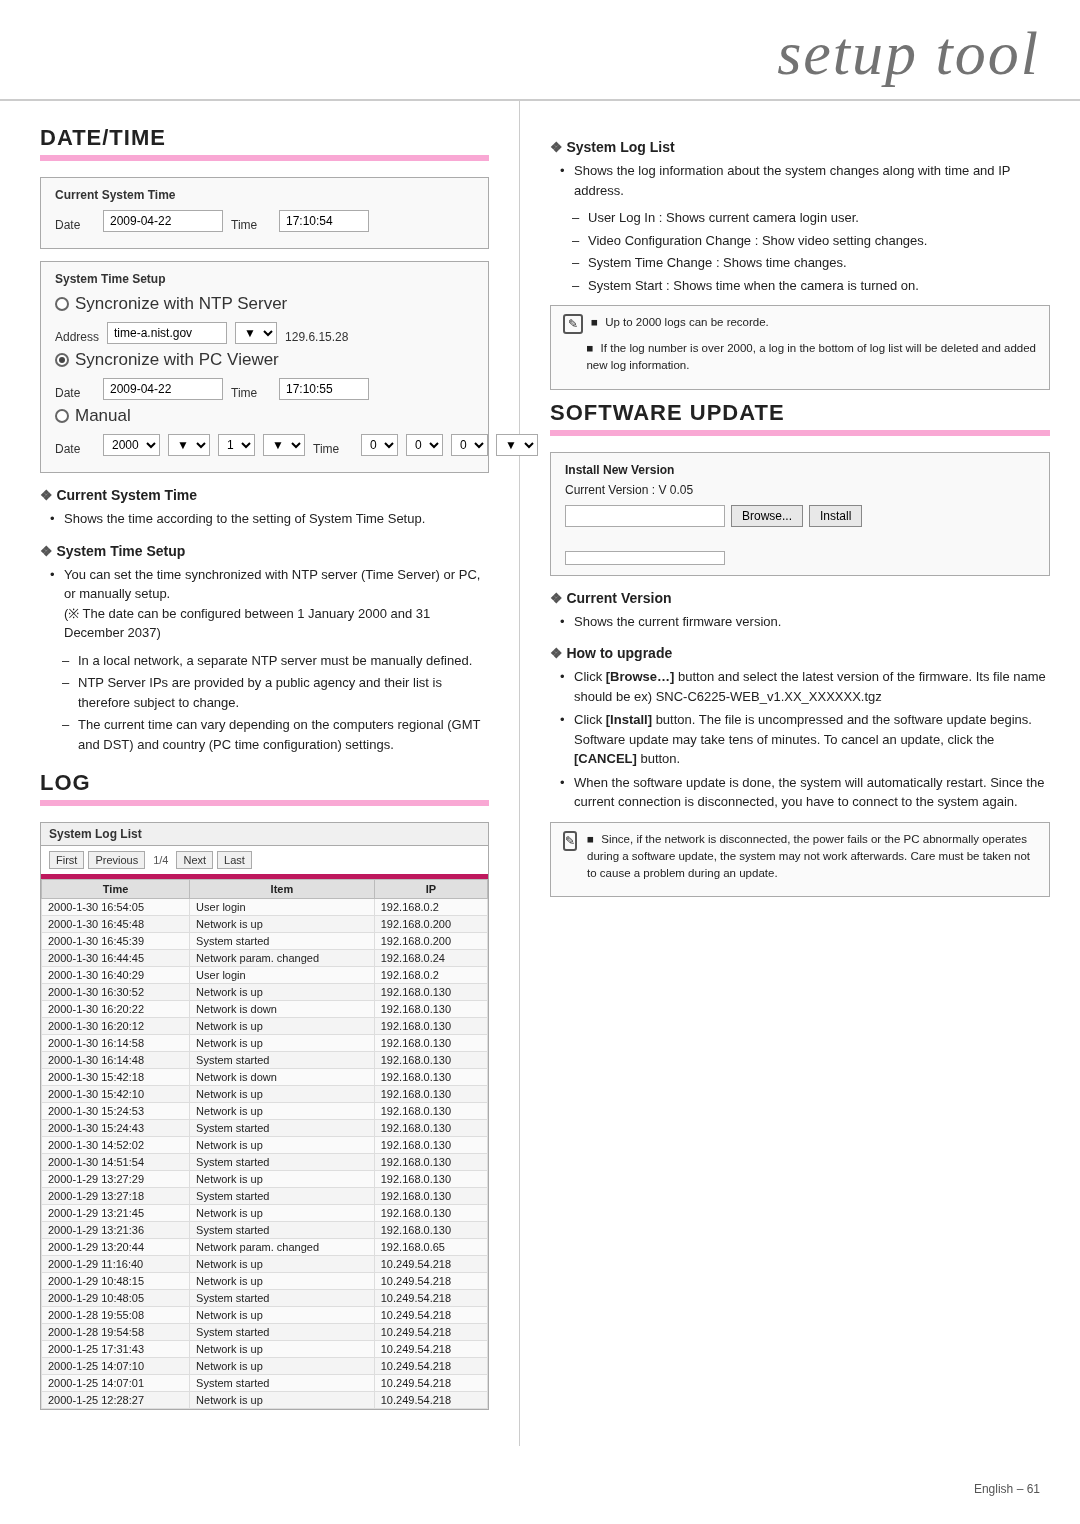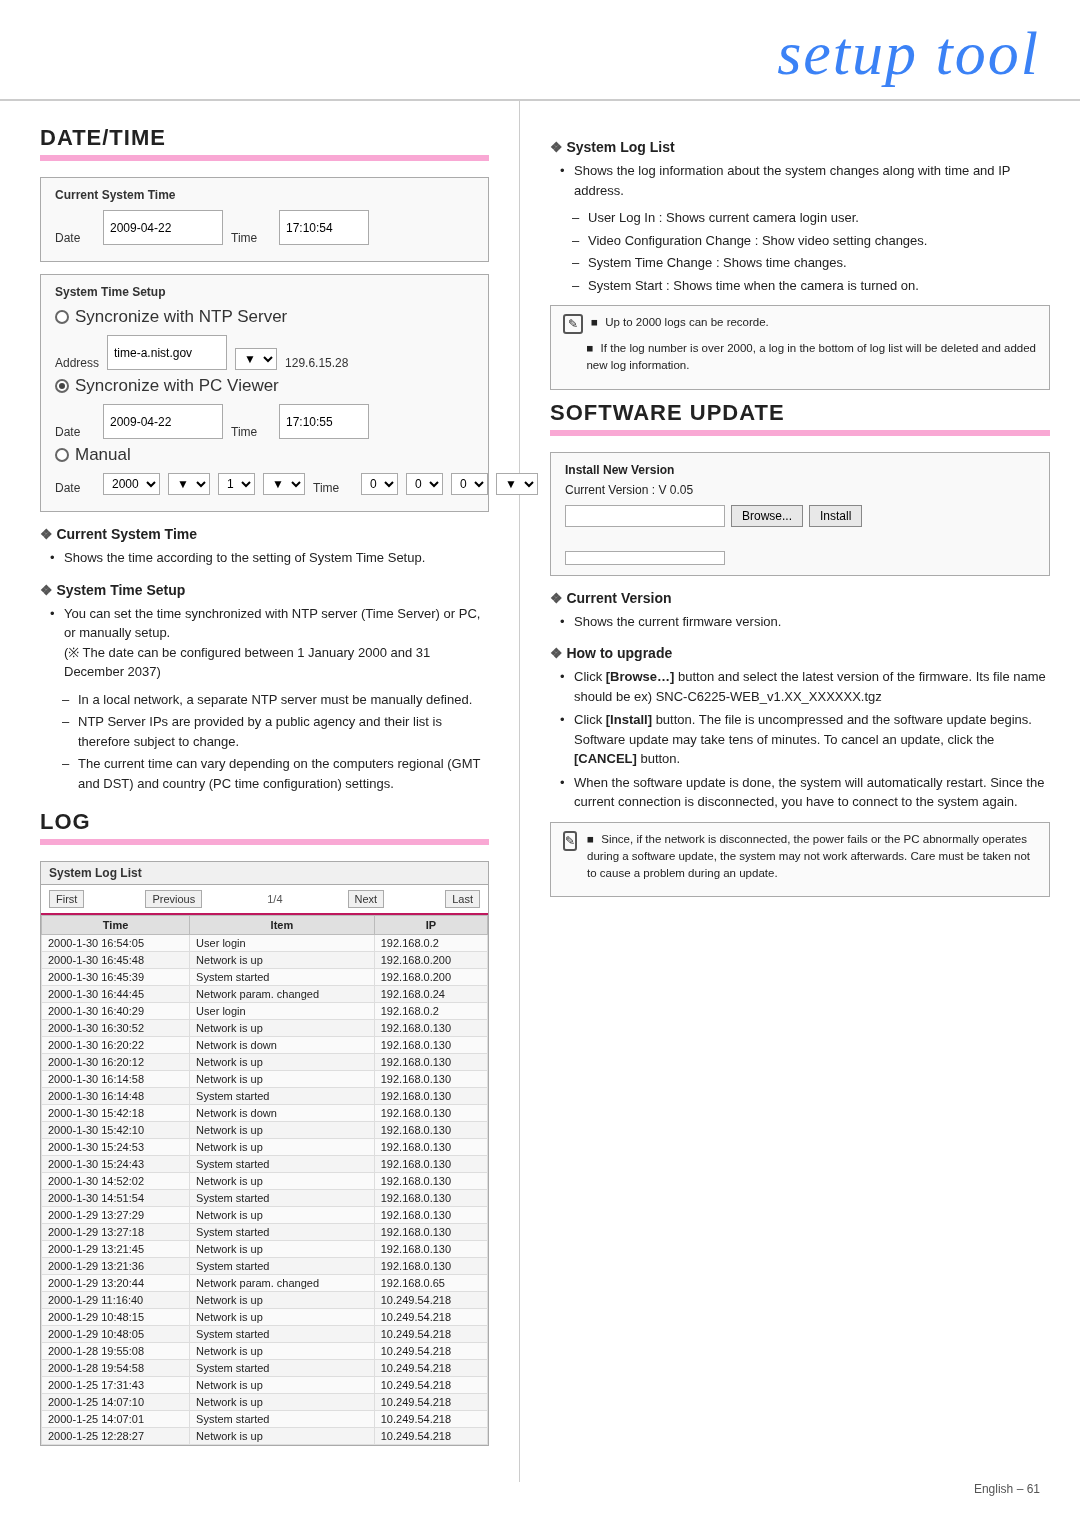--- a/index.html
+++ b/index.html
@@ -15,21 +15,21 @@
 
     
     .header {
       text-align: right;
       padding: 18px 40px 10px 0;
       border-bottom: 2px solid #ccc;
     }
     .header-title {
       font-size: 62px;
       font-weight: 200;
-      color: #3b82f6;
+      color: #737373;
       letter-spacing: 2px;
       font-style: italic;
       font-family: Georgia, serif;
     }
 
     
     .main-content {
       display: flex;
       padding: 0;
     }
@@ -125,21 +125,21 @@
     .form-label {
       font-size: 12px;
       color: #333;
       min-width: 40px;
     }
     .form-input {
       border: 1px solid #aaa;
       padding: 0 6px;
       font-size: 12px;
       background: #fff;
-      height: 35px;
+      height: 22px;
     }
     .form-input.wide { width: 120px; }
     .form-input.medium { width: 90px; }
 
     .radio-row {
       display: flex;
       align-items: center;
       gap: 6px;
       margin-bottom: 8px;
     }
@@ -186,22 +186,21 @@
       padding: 4px 8px;
       background: #f0f0f0;
       border-bottom: 1px solid #aaa;
       color: #333;
     }
     .log-nav {
       display: flex;
       align-items: center;
       gap: 4px;
       padding: 5px 8px;
-      border-bottom: 2px solid #be185d;
-      justify-content: space-between;
+      border-bottom: 5px solid #be185d;
     }
     .log-nav-btn {
       border: 1px solid #aaa;
       background: #f0f0f0;
       font-size: 11px;
       padding: 2px 6px;
       cursor: pointer;
       color: #333;
     }
     .log-page-info {

